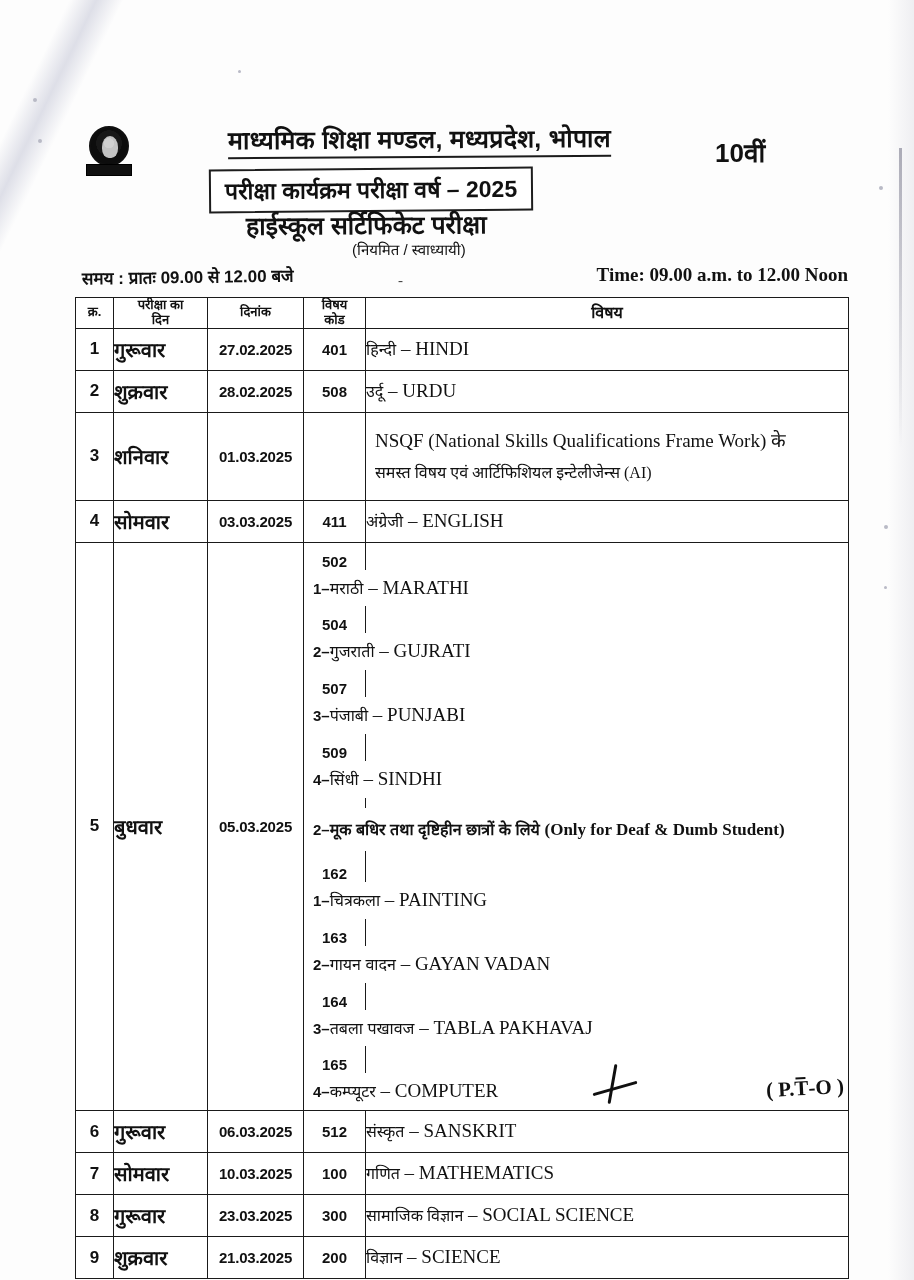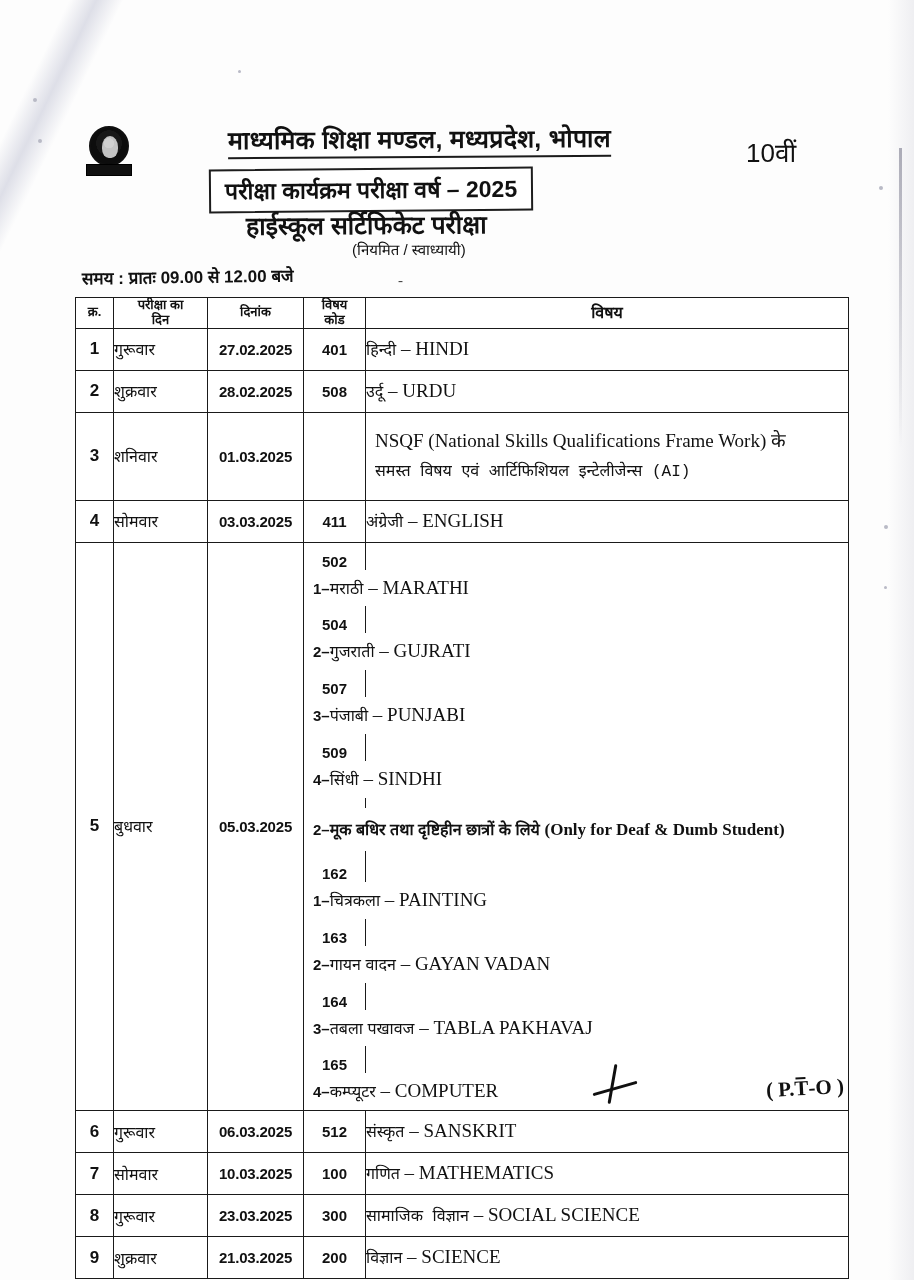--- a/index.html
+++ b/index.html
@@ -102,23 +102,23 @@
   
   .rev-box {
     position: absolute; left: 702px; top: 72px;
     border: 2px solid #1d1d1d;
     padding: 3px 14px 6px 14px;
     font-family: "Liberation Sans", "DejaVu Sans", sans-serif;
     font-size: 24px; font-weight: 500;
     white-space: nowrap; background: #fff;
   }
   .class-label {
-    position: absolute; left: 746px; top: 134px;
-    font-family: "Liberation Sans", "DejaVu Sans", sans-serif;
-    font-size: 26px; font-weight: 400;
+    position: absolute; left: 715px; top: 134px;
+    font-family: "Liberation Sans", "DejaVu Sans", sans-serif;
+    font-size: 26px; font-weight: 700;
     white-space: nowrap;
   }
 
   
   .time-hi {
     position: absolute; left: 82px; top: 265px;
     font-family: "Liberation Sans", "DejaVu Sans", sans-serif;
     font-size: 17px; font-weight: 700;
     white-space: nowrap;
     transform: rotate(-0.8deg);
@@ -164,41 +164,41 @@
   thead th.sub-head { font-size: 16px; }
 
   td.sn {
     text-align: center;
     font-family: "Liberation Sans", "DejaVu Sans", sans-serif;
     font-size: 17px; font-weight: 700;
   }
   td.day {
     padding-left: 10px;
     font-family: "Liberation Sans", "DejaVu Sans", sans-serif;
-    font-size: 16px; font-weight: 400;
+    font-size: 20px; font-weight: 700;
   }
   td.date {
     text-align: center;
     font-family: "Liberation Sans", "DejaVu Sans", sans-serif;
     font-size: 15px; font-weight: 700;
     letter-spacing: -.2px;
   }
   td.code {
     text-align: center;
     font-family: "Liberation Sans", "DejaVu Sans", sans-serif;
     font-size: 15px; font-weight: 700;
   }
   td.sub {
     padding: 7px 6px 7px 9px;
     font-family: "Liberation Serif", "DejaVu Serif", serif;
     font-size: 19px;
     line-height: 1.2;
   }
   td.sub .hi {
-    font-family: Liberation Mono, monospace;
+    font-family: Liberation Serif, serif;
     font-size: 16px;
   }
   tr.simple td { height: 42px; }
   tr.nsqf td.sub {
     font-size: 19px; line-height: 1.85; padding: 8px 8px 10px 9px;
   }
   tr.nsqf td { height: 88px; }
 
   
   td.grp { padding: 0; }
@@ -288,20 +288,21 @@
 
   <div class="hdr-org">माध्यमिक शिक्षा मण्डल, मध्यप्रदेश, भोपाल</div>
   <div class="hdr-box">परीक्षा कार्यक्रम परीक्षा वर्ष – 2025</div>
   <div class="hdr-sub">हाईस्कूल सर्टिफिकेट परीक्षा</div>
   <div class="hdr-sub2">(नियमित / स्वाध्यायी)</div>
 
   <div class="class-label">10वीं</div>
 
   <div class="time-hi">समय : प्रातः 09.00 से 12.00 बजे</div>
   <div class="time-dash">-</div>
+  <div class="time-en">Time: 09.00 a.m. to 12.00 Noon</div>
 
   <table class="sched">
     <colgroup>
       <col class="c-sn">
         <col class="c-day">
         <col class="c-date">
         <col class="c-code">
         <col class="c-sub">
     </colgroup>
     <thead>

